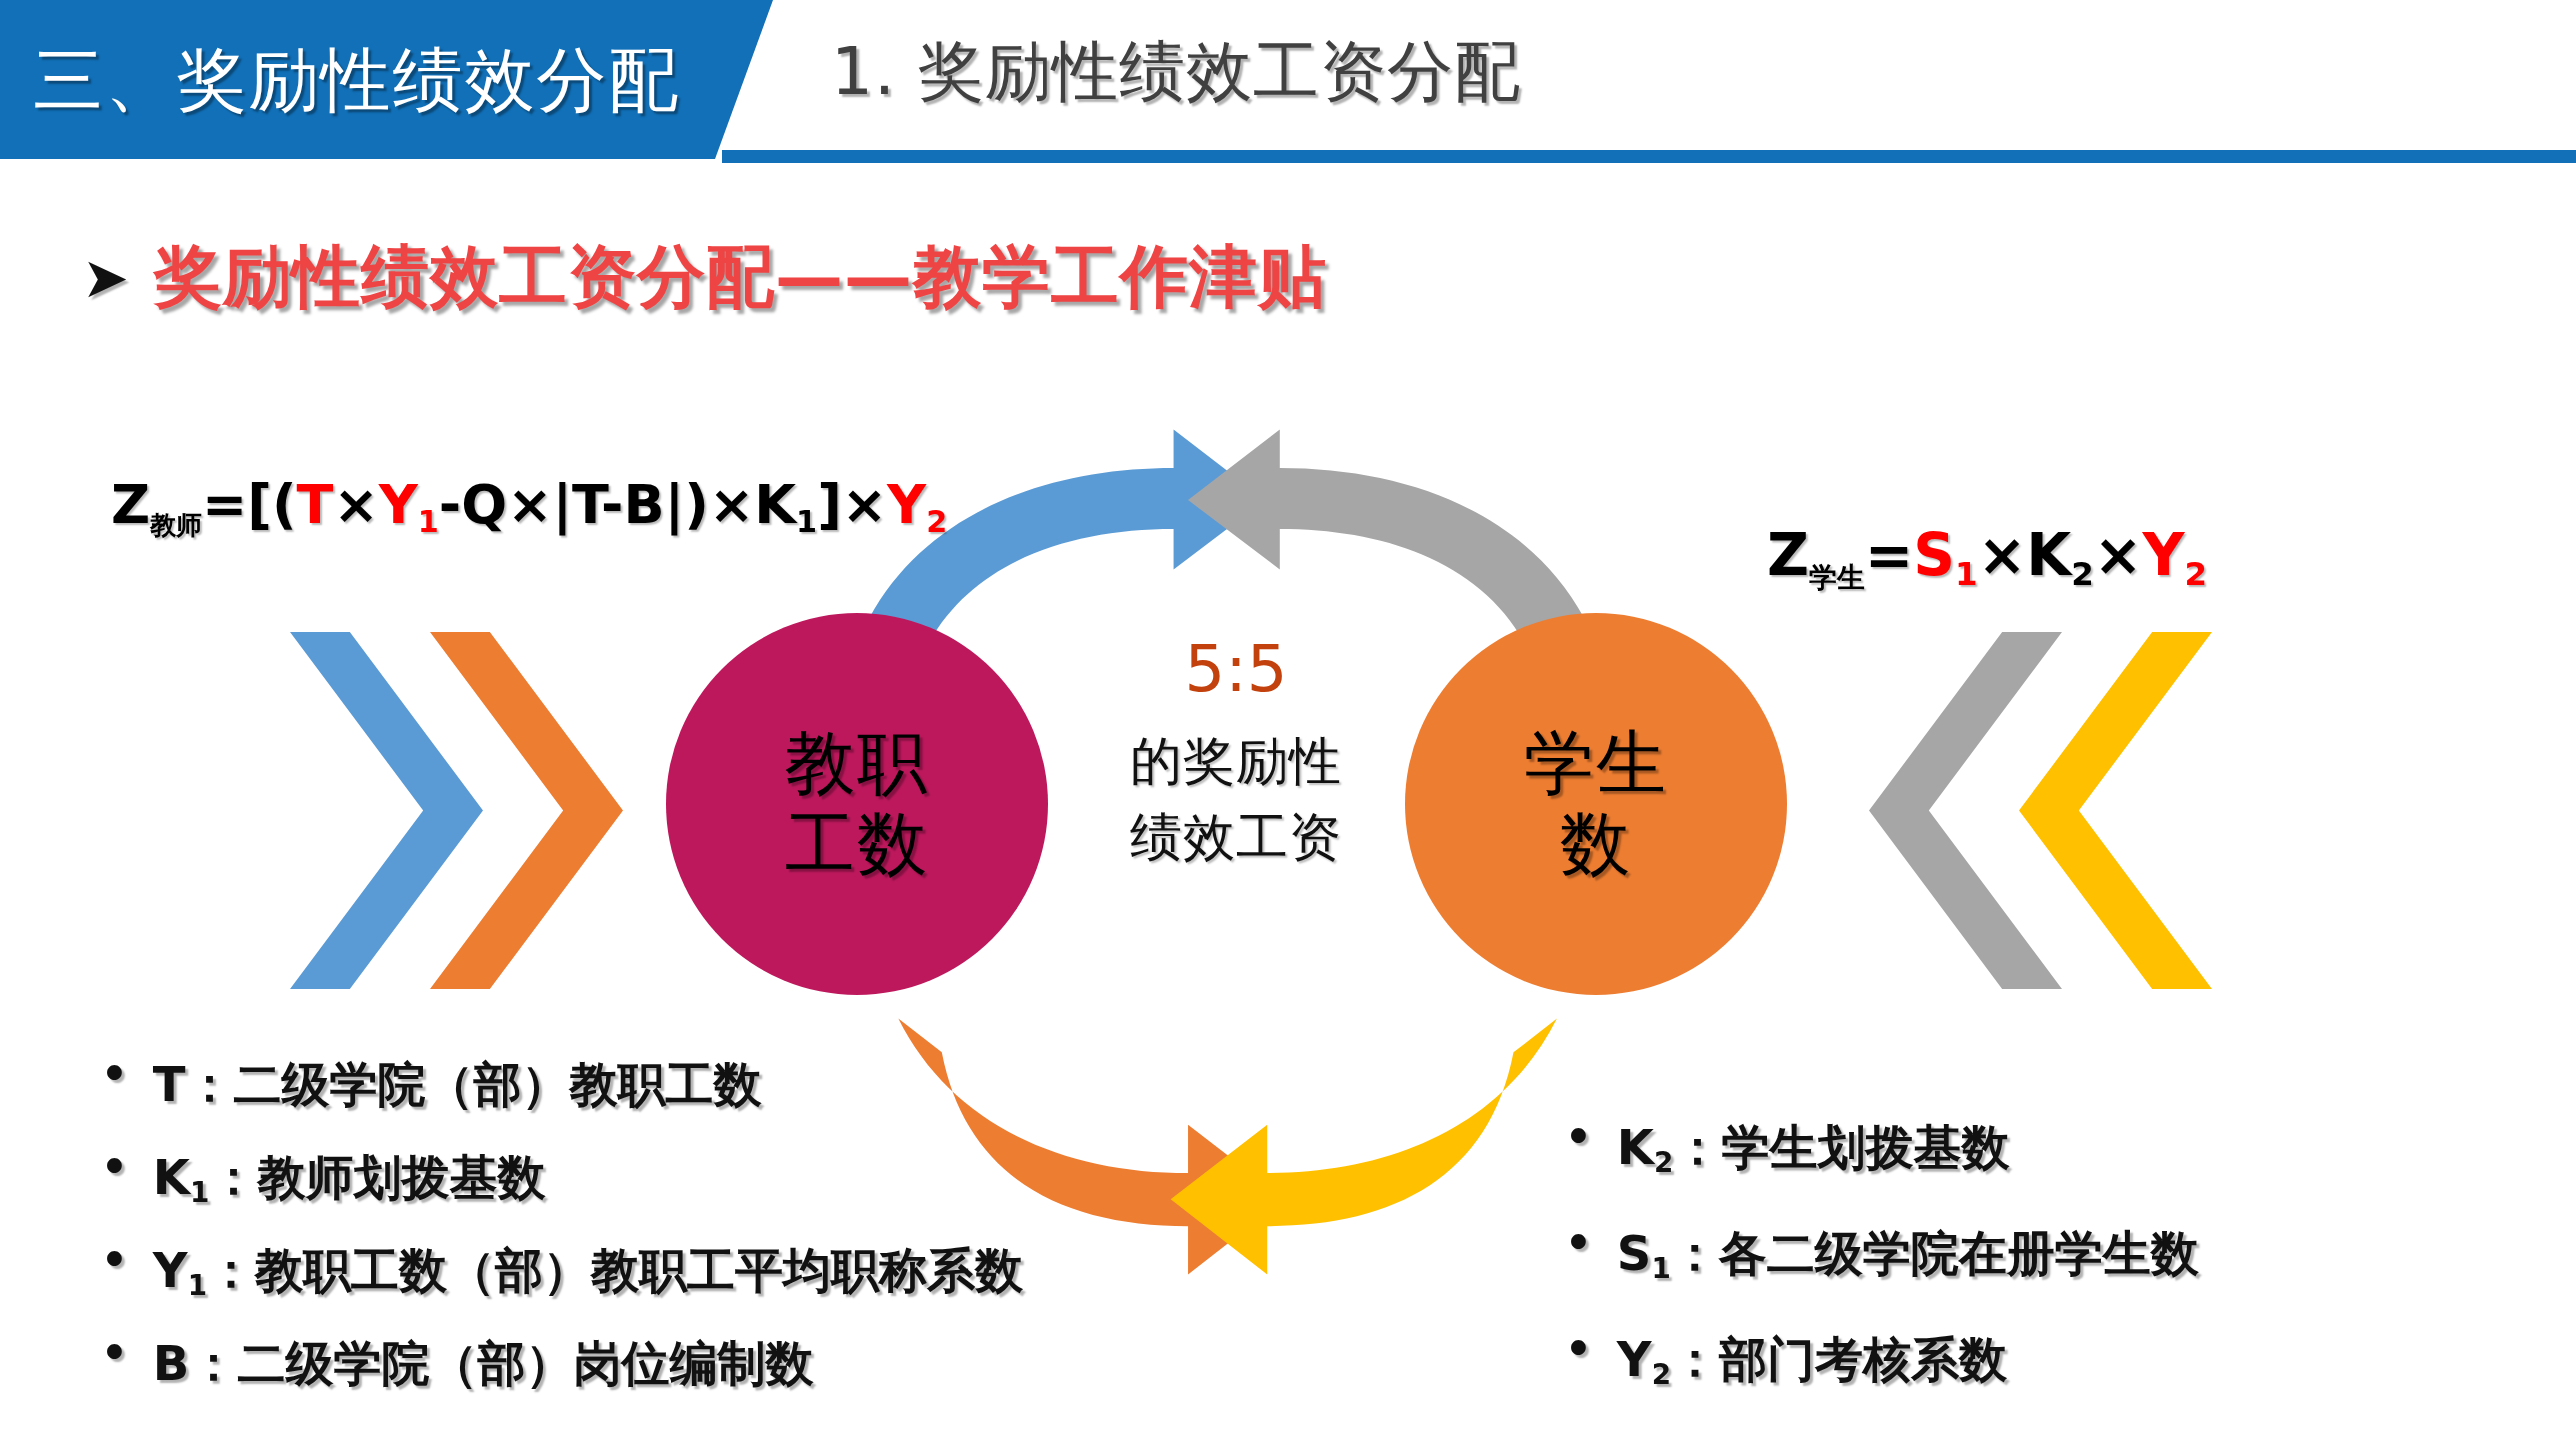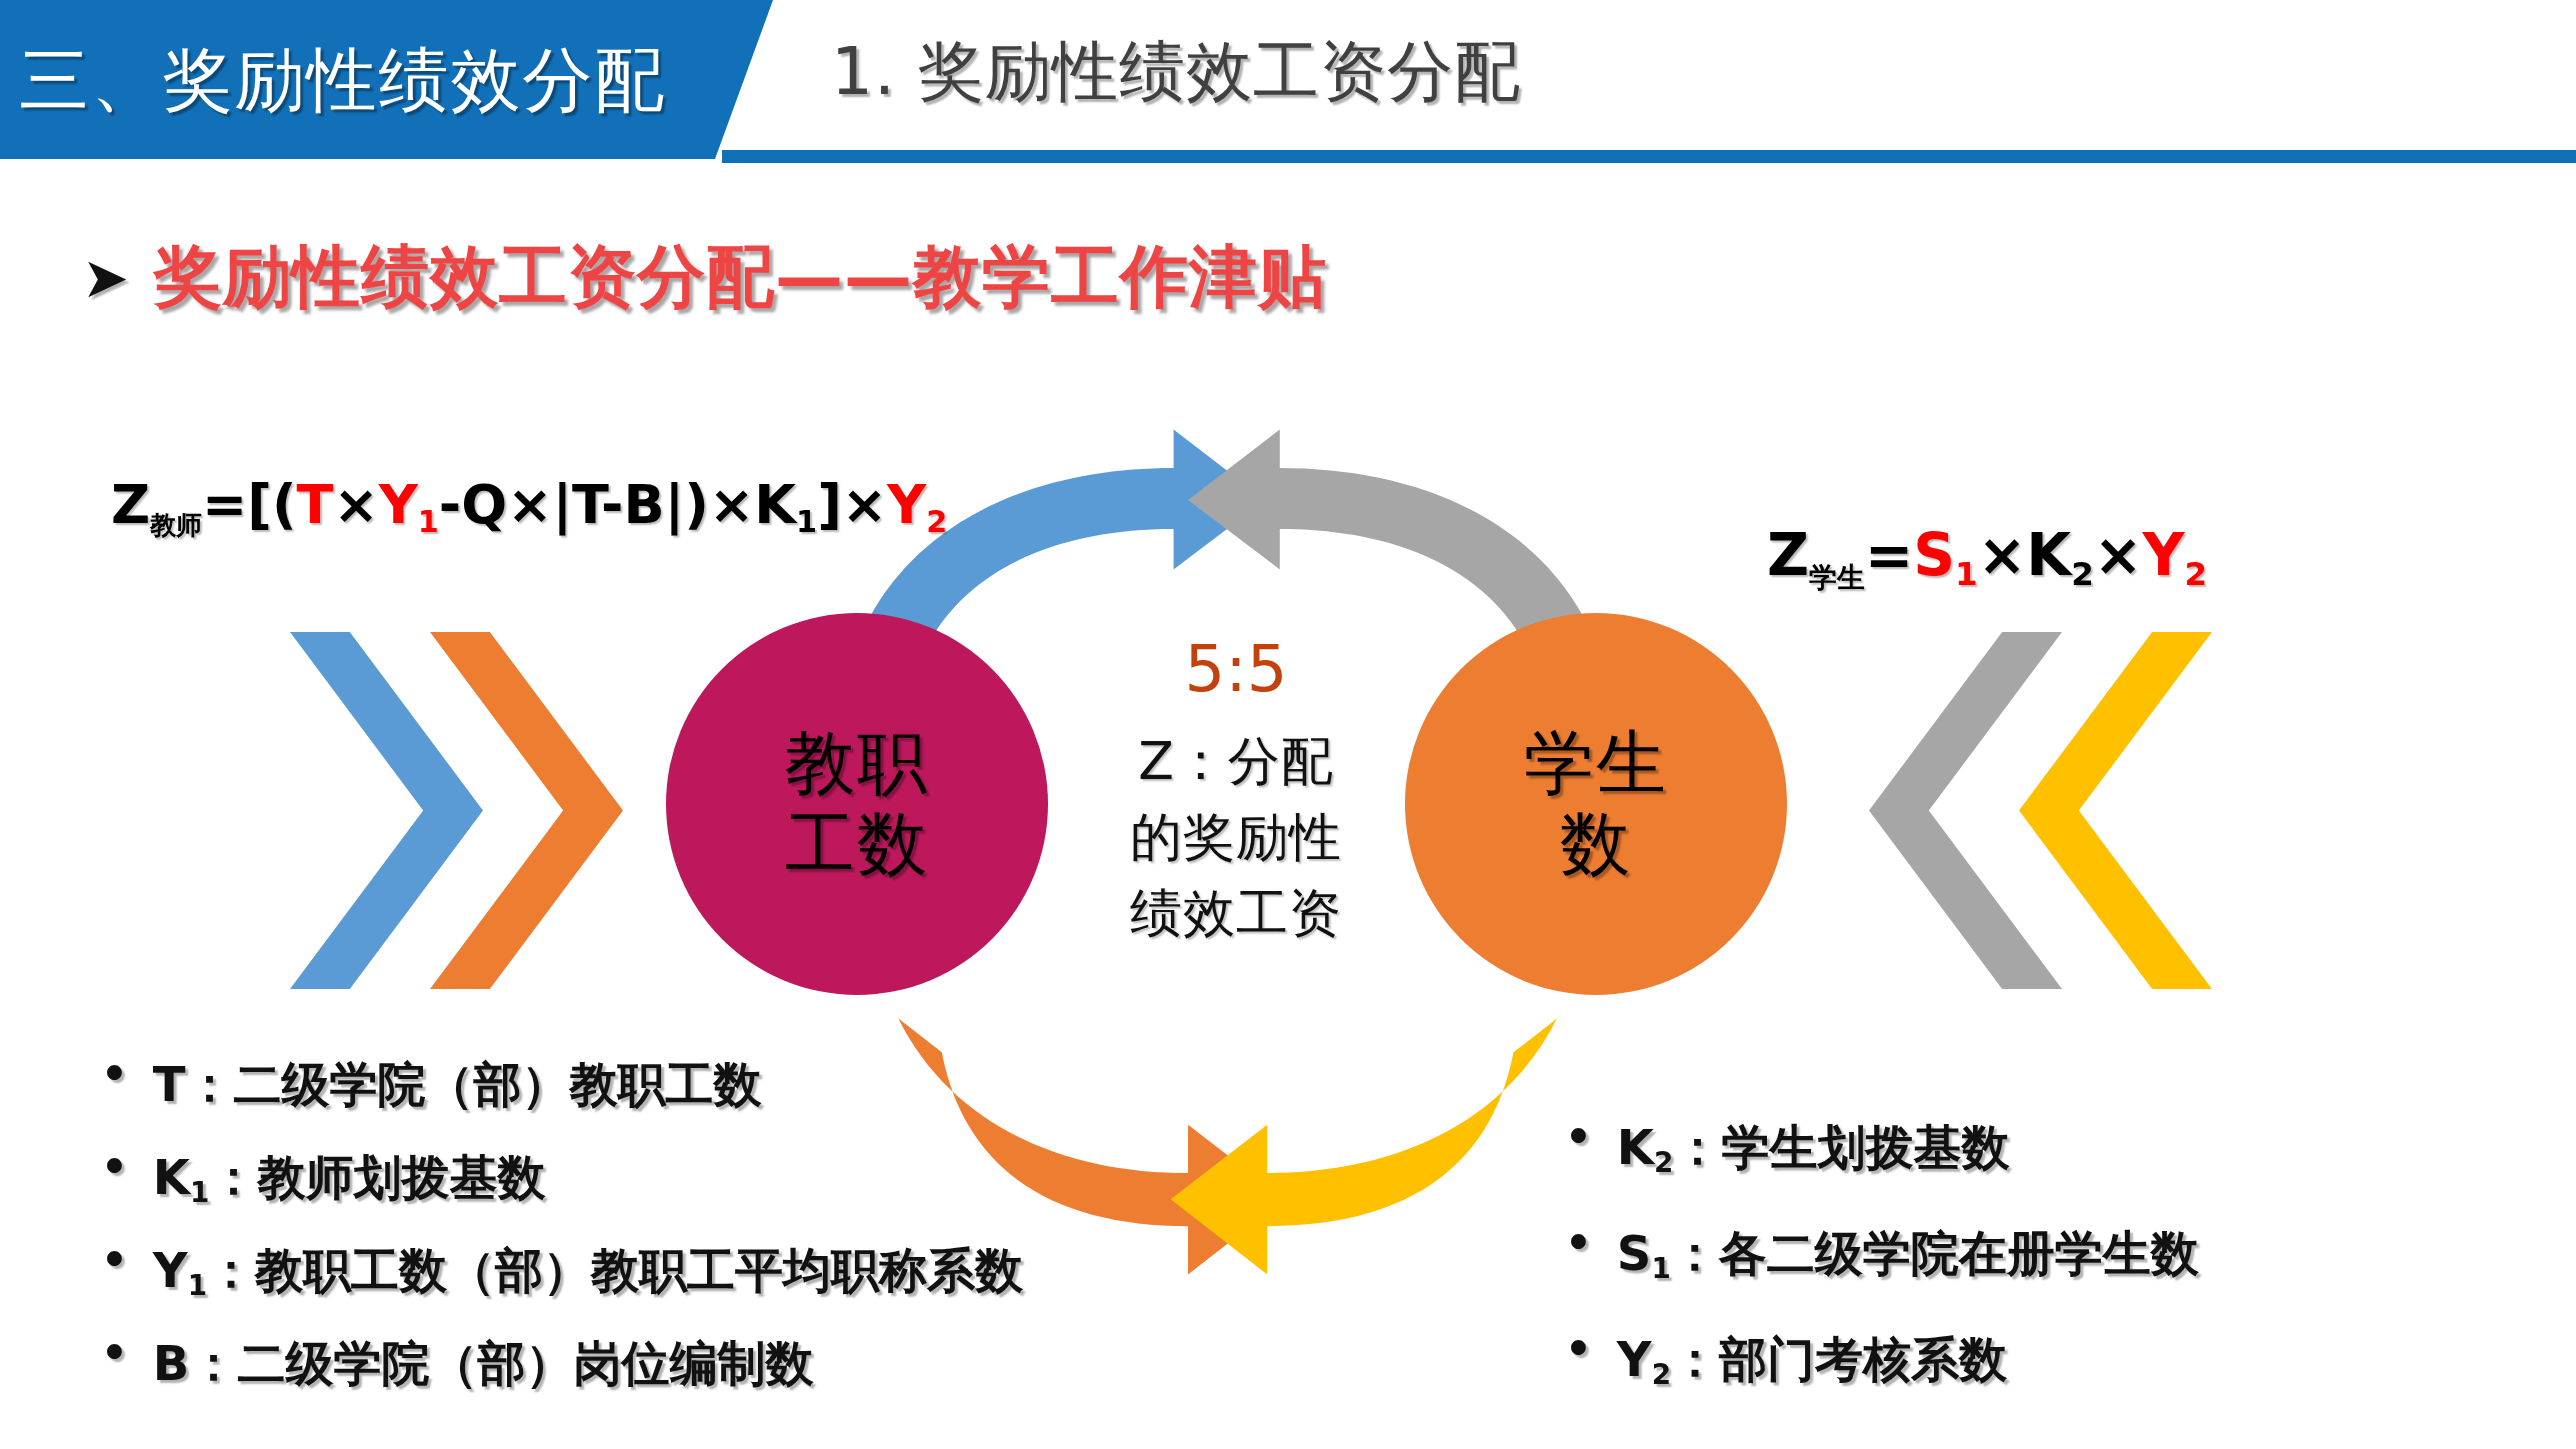--- a/index.html
+++ b/index.html
@@ -6,21 +6,21 @@
   body{width:2576px;height:1450px;position:relative;overflow:hidden;
        font-family:"DejaVu Sans","Liberation Sans",sans-serif;}
 
   
   #header{position:absolute;left:0;top:0;width:2576px;height:169px;}
   #header-banner{position:absolute;left:0;top:0;width:773px;height:159px;
       background:#1170B8;
       clip-path:polygon(0 0, 773px 0, 715px 159px, 0 159px);}
   #header-banner-inner{position:absolute;left:0;top:0;width:734px;height:159px;
       display:flex;align-items:center;}
-  #header-section-title{padding-left:19px;color:#fff;font-size:70px;font-weight:400;
+  #header-section-title{padding-left:33px;color:#fff;font-size:70px;font-weight:400;
       letter-spacing:1.9px;line-height:1;white-space:nowrap;
       text-shadow:2.9px 2.9px 1.9px rgba(0,0,0,.35);}
   #header-subtitle{position:absolute;left:831px;top:27px;font-size:66px;
       color:#404040;white-space:nowrap;letter-spacing:1px;
       text-shadow:2.9px 2.9px 1.9px rgba(0,0,0,.30);}
   #header-rule{position:absolute;left:722px;top:150px;width:1854px;height:12.6px;
       background:#1170B8;}
 
   
   #section-row{position:absolute;left:82px;top:232px;display:flex;align-items:center;gap:25px;}
@@ -162,21 +162,20 @@
   </div>
   <div class="circle" id="circle-students">
     <div>
       <div>学生</div>
       <div>数</div>
     </div>
   </div>
 
   <div id="ratio-label">5:5</div>
   <div id="z-desc">
-    <div>Z：分配</div>
     <div>的奖励性</div>
     <div>绩效工资</div>
   </div>
 </div>
 
 <div class="bullet-list" id="list-left">
     <div class="bullet-item">
       <span class="bullet-dot">•</span>
       <span class="bullet-text"><span>T</span><span>：二级学院（部）教职工数</span></span>
     </div>

